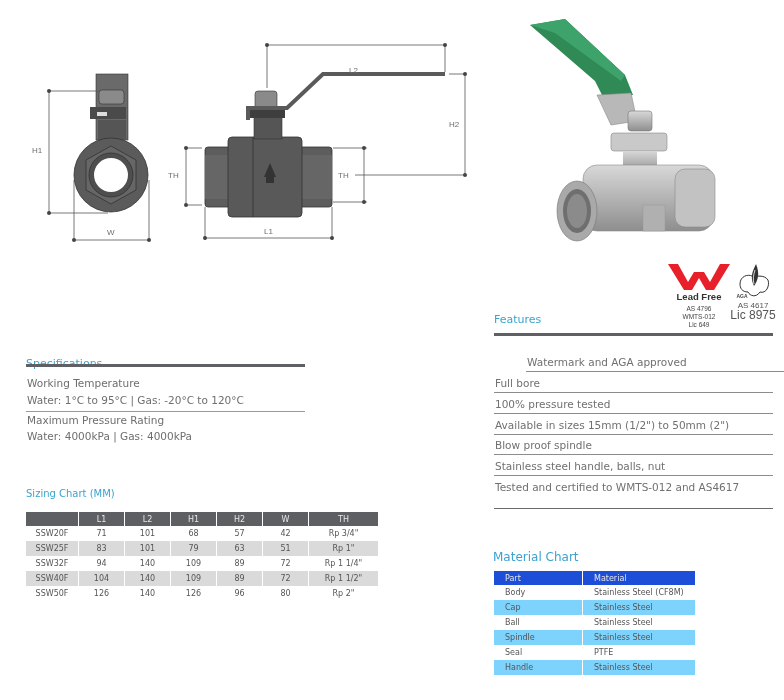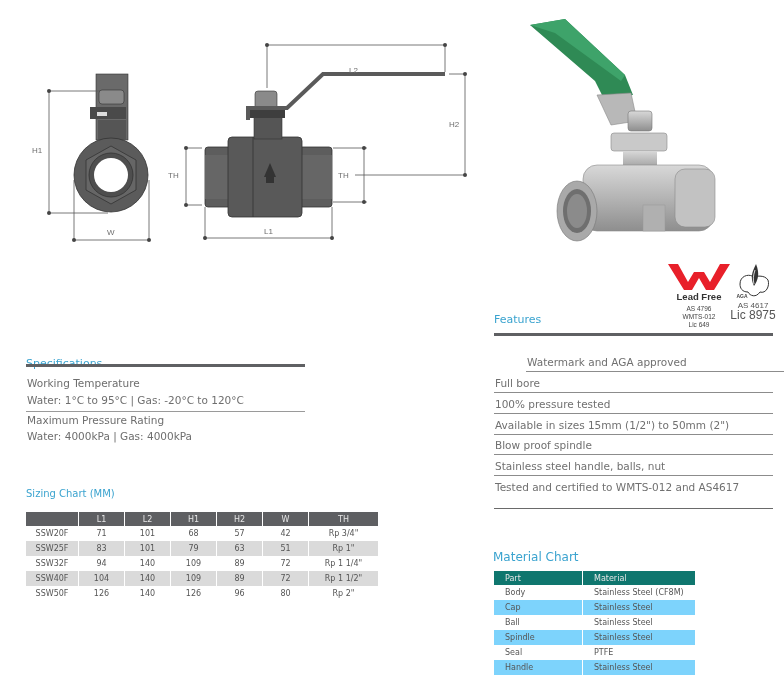--- a/index.html
+++ b/index.html
@@ -21,21 +21,21 @@
 
   
   table { border-collapse: separate; border-spacing: 1px 0; }
   .sizing { position: absolute; left: 25px; top: 512px; }
   .sizing th { background: #5e5f62; color: #e6e6e6; font-weight: normal; font-size: 8px; height: 14px; padding: 0; }
   .sizing td { font-size: 8px; color: #555; text-align: center; height: 15px; padding: 0; }
   .sizing tr.shade td { background: #dadada; }
 
   
   .material { position: absolute; left: 493px; top: 571px; }
-  .material th { background: #0f766e; color: #e6e6e6; font-weight: normal; font-size: 8px; height: 14px; padding: 0 0 0 11px; text-align: left; }
+  .material th { background: #1d4ed8; color: #e6e6e6; font-weight: normal; font-size: 8px; height: 14px; padding: 0 0 0 11px; text-align: left; }
   .material td { font-size: 8px; color: #555; text-align: left; height: 15px; padding: 0 0 0 11px; }
   .material tr.shade td { background: #7dd3fc; }
 
   .dim-label { font-size: 8px; color: #6e6e6e; font-family: "Liberation Sans", sans-serif; }
   .cert-text { font-family: "Liberation Sans", sans-serif; text-align: center; color: #444; line-height: 8px; }
 </style>
 </head>
 <body>
 
 <div class="abs" style="left:0;top:0;width:190px;height:250px;">

